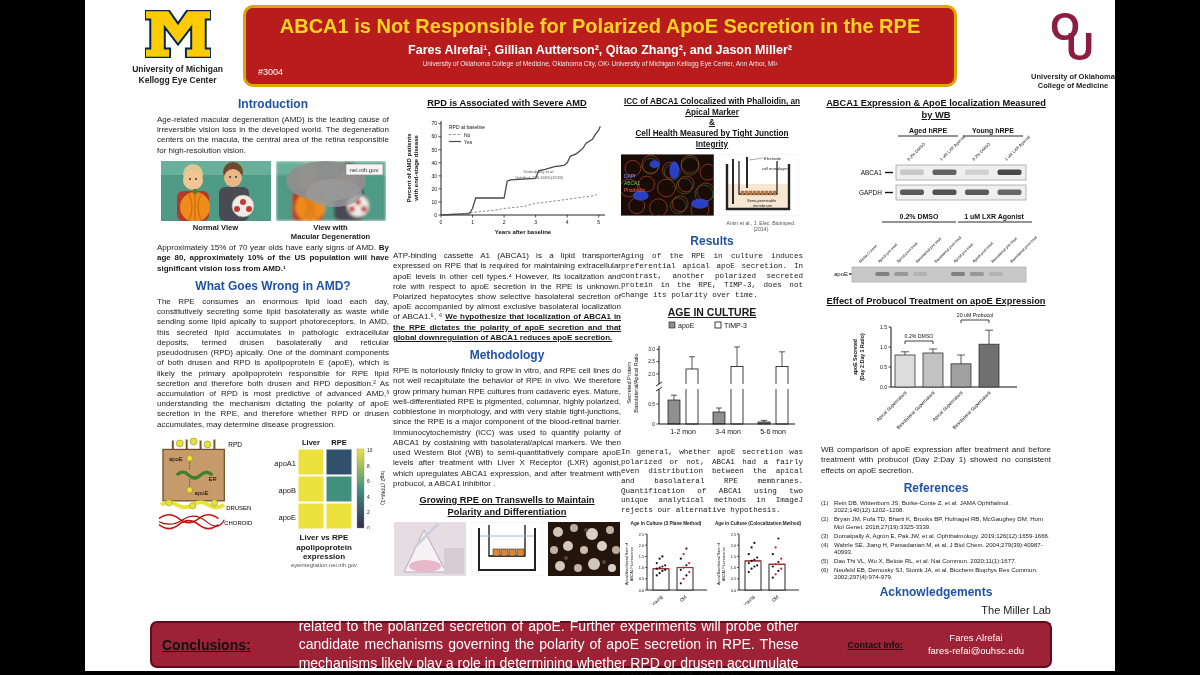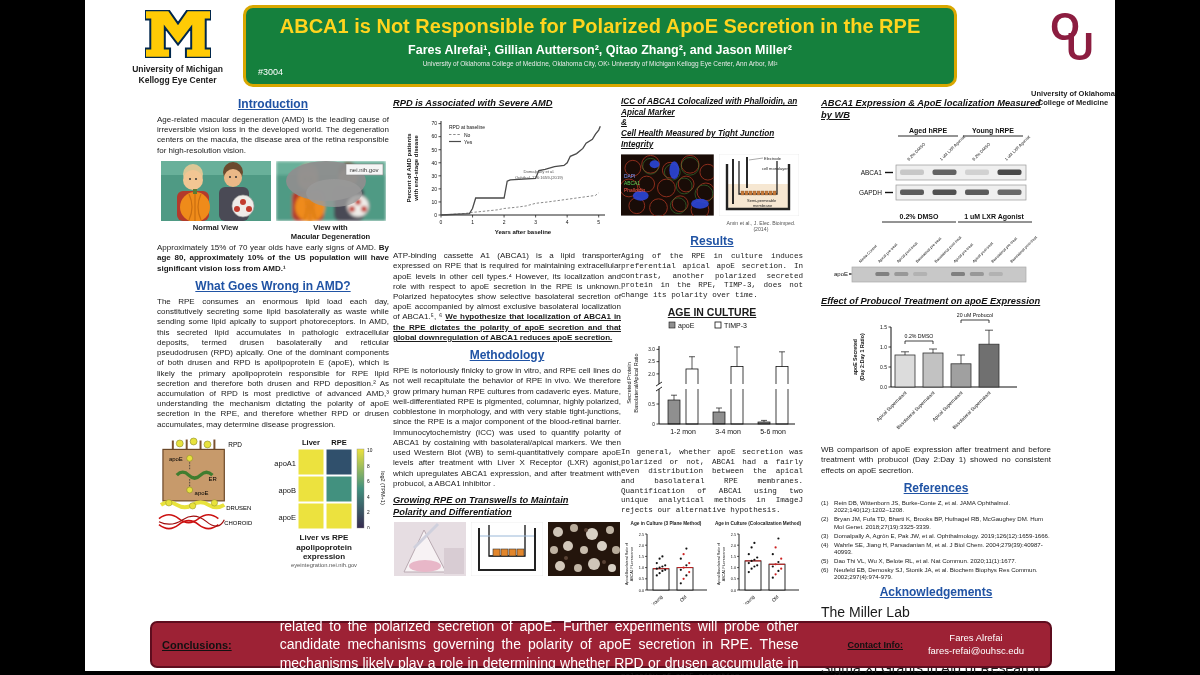--- a/index.html
+++ b/index.html
@@ -3,61 +3,61 @@
 <meta charset="utf-8">
 <style>
   html,body{margin:0;padding:0;}
   body{width:1200px;height:675px;background:#000;position:relative;overflow:hidden;
        font-family:"Liberation Sans",sans-serif;color:#1a1a1a;}
   .poster{position:absolute;left:85px;top:0;width:1030px;height:671px;background:#ffffff;}
 
   
   .um-logo{position:absolute;left:30px;top:10px;width:125px;text-align:center;}
   .um-text{font-size:8.5px;font-weight:bold;color:#222;line-height:1.25;margin-top:2px;}
-  .banner{position:absolute;left:158px;top:5px;width:714px;height:82px;background:#15803d;
+  .banner{position:absolute;left:158px;top:5px;width:714px;height:82px;background:#b91c1c;
           border:3px solid #d9a700;border-radius:10px;box-sizing:border-box;text-align:center;color:#fff;}
   .banner-title{color:#ffd41e;font-size:20px;font-weight:bold;margin-top:7px;}
   .banner-authors{font-size:12.5px;font-weight:bold;margin-top:5px;}
   .banner-affil{font-size:6.5px;margin-top:3px;color:#e9e9e9;}
   .poster-num{position:absolute;left:12px;bottom:7px;font-size:9px;color:#fff;}
   .ou-logo{position:absolute;left:943px;top:8px;width:90px;text-align:center;}
-  .ou-text{font-size:7.5px;font-weight:bold;color:#222;line-height:1.25;margin-top:19px;}
+  .ou-text{font-size:7.5px;font-weight:bold;color:#222;line-height:1.25;margin-top:2px;}
 
   
   .col{position:absolute;top:95px;}
   .col1{left:72px;width:232px;}
   .col2{left:308px;width:228px;}
   .col3{left:536px;width:182px;}
   .col4{left:736px;width:230px;}
-  .h-blue{color:#2053a4;font-weight:bold;text-decoration:underline;text-align:center;
+  .h-blue{color:#2053a4;font-weight:bold;text-align:center;
           font-size:12px;margin:2px 0 4px 0;}
-  .h-black{color:#111;font-weight:bold;text-decoration:underline;text-align:left;
-           font-size:9.3px;margin:2px 0 4px 0;line-height:1.3;font-style:italic;}
+  .h-black{color:#111;font-weight:bold;text-decoration:underline;text-align:center;
+           font-size:9.3px;margin:2px 0 4px 0;line-height:1.3;}
   .body-text{font-size:8px;line-height:1.28;text-align:justify;margin:0 0 5px 0;}
   .col3 .body-text{font-size:7.6px;font-family:Liberation Mono, monospace;}
   .bold{font-weight:bold;}
   .hypo{font-weight:bold;text-decoration:underline;}
   .figrow{display:flex;justify-content:center;gap:5px;margin:2px 0;}
   .capt{font-size:7.6px;font-weight:bold;text-align:center;line-height:1.2;}
   .tiny{font-size:5.2px;color:#555;text-align:center;}
   .chart-title{font-weight:bold;text-align:center;font-size:10.5px;margin-top:2px;text-decoration:underline;}
   .sc-title{font-weight:bold;font-size:4.7px;text-align:center;white-space:nowrap;}
   .sc-capt{font-size:5.8px;text-align:center;margin-top:1px;}
   .ref{display:flex;font-size:6.1px;line-height:1.22;margin-bottom:1.5px;}
   .ref-n{width:13px;flex:none;}
   .ref-t{flex:1;}
-  .ack-line{font-size:14px;line-height:1.35;}
+  .ack-line{font-size:11px;line-height:1.35;text-align:right;}
   .hm-caption{font-size:8px;font-weight:bold;text-align:center;line-height:1.2;}
   .hm-src{font-size:5.8px;color:#555;text-align:center;}
 
   
   .conclusions{position:absolute;left:65px;top:621px;width:902px;height:47px;background:#9d2235;
                border:2px solid #5e0d1e;border-radius:7px;box-sizing:border-box;
                display:flex;align-items:center;gap:9px;padding:3px 10px;}
-  .conc-label{color:#111;font-weight:bold;text-decoration:underline;font-size:11px;flex:none;}
+  .conc-label{color:#111;font-weight:bold;text-decoration:underline;font-size:14px;flex:none;}
   .conc-text{color:#fff;font-size:14px;line-height:1.32;text-align:justify;flex:1;margin-left:39px;}
   .contact-label{color:#111;font-weight:bold;text-decoration:underline;font-size:9px;flex:none;padding-left:40px;}
   .contact{color:#fff;text-align:center;font-size:9.5px;line-height:1.35;flex:none;width:128px;}
   svg text{font-family:"Liberation Sans",sans-serif;}
 </style>
 </head>
 <body>
 
 <div class="poster">
 
@@ -84,21 +84,21 @@
       <text x="33" y="52" font-size="38" font-weight="bold" text-anchor="middle" fill="#8c1d40" font-family="DejaVu Serif, serif">U</text>
     </svg>
     <div class="ou-text">
       <div>University of Oklahoma</div>
       <div>College of Medicine</div>
     </div>
   </div>
 
   <div class="col col1">
     <div class="h-blue">Introduction</div>
-    <p class="body-text">Age-related macular degeneration (AMD) is the leading cause of irreversible vision loss in the developed world. The degeneration centers on the macula, the disease area of the retina responsible for high-resolution vision.</p>
+    <p class="body-text">Age-related macular degeneration (AMD) is the leading cause of irreversible vision loss in the developed world. The degeneration centers on the macula, the central area of the retina responsible for high-resolution vision.</p>
 
     <div class="figrow">
       <svg width="110" height="60" viewBox="0 0 110 60">
         <defs>
           <g id="kids-scene">
             <rect x="0" y="0" width="110" height="60" fill="#4f9a84"></rect>
             <rect x="0" y="0" width="110" height="14" fill="#69b09a"></rect>
             <rect x="58" y="26" width="30" height="34" rx="6" fill="#4a4a55"></rect>
             <rect x="16" y="30" width="32" height="30" rx="6" fill="#b33a2b"></rect>
             <circle cx="32" cy="13" r="10" fill="#dcc795"></circle>

